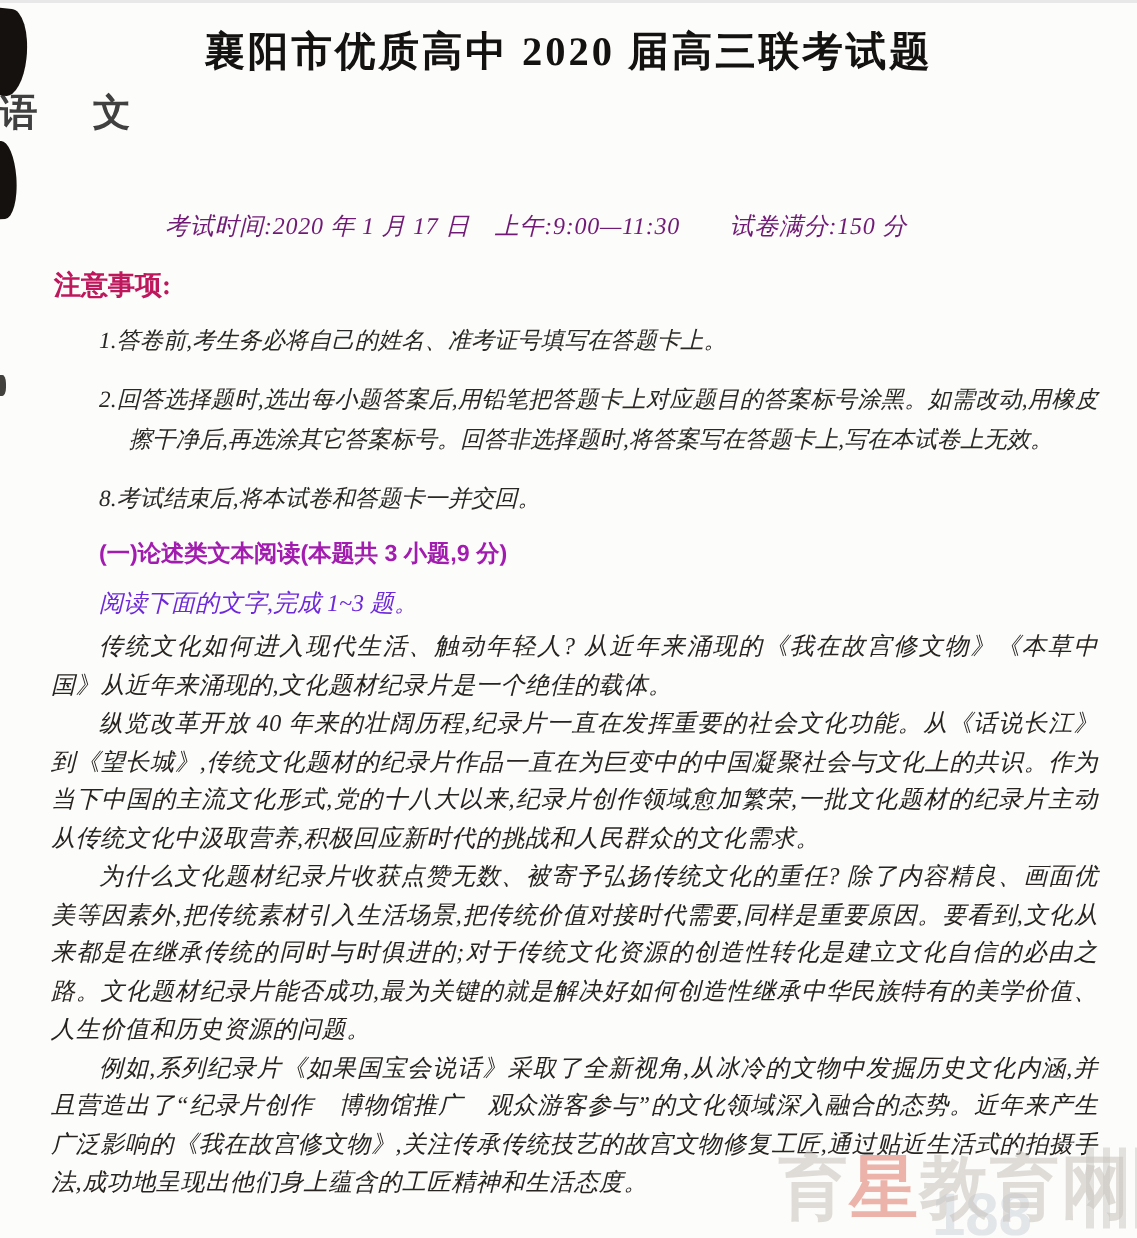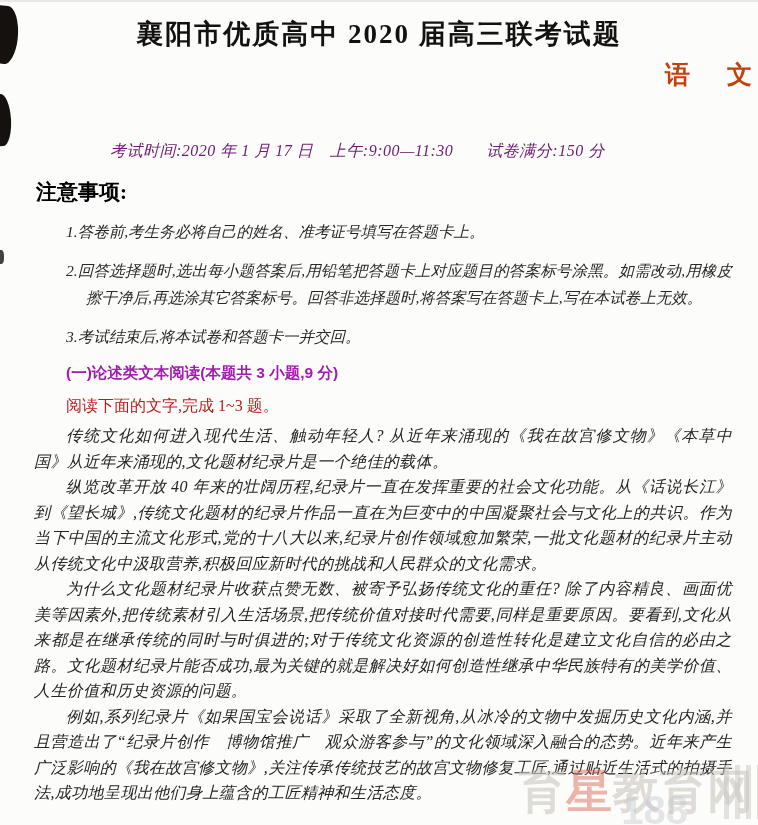--- a/index.html
+++ b/index.html
@@ -15,39 +15,39 @@
   .title {
     margin:14px 30px 0 30px;
     text-align:center;
     font-size:27px;
     font-weight:bold;
     letter-spacing:2px;
     color:#141210;
   }
   .subject {
     margin:6px 0 0 0;
-    text-align:right;
+    text-align:left;
     font-size:25px;
     font-weight:bold;
     letter-spacing:6px;
-    color:#c2410c;
+    color:#404040;
   }
   .exam-info {
     margin:50px 40px 0 110px;
     font-size:16px;
     font-style:italic;
     letter-spacing:0.5px;
     color:#701a75;
   }
   .notice-heading {
     margin:16px 0 0 36px;
     font-family:Liberation Serif, serif;
     font-weight:bold;
-    font-size:21px;
-    color:#000000;
+    font-size:18px;
+    color:#be185d;
   }
   .notice {
     margin:12px 26px 0 66px;
     font-size:15.5px;
     font-style:italic;
     line-height:27px;
     text-align:justify;
     color:#2a2825;
   }
   .notice.hang {
@@ -64,21 +64,22 @@
   .subsection-heading {
     margin:13px 0 0 66px;
     font-family:"Liberation Sans","DejaVu Sans",sans-serif;
     font-weight:bold;
     font-size:15.5px;
     color:#a21caf;
   }
   .instruction {
     margin:12px 0 6px 66px;
     font-size:16px;
-    color:#b91c1c;
+    font-style:italic;
+    color:#6d28d9;
   }
   .body-para {
     margin:0 26px 0 34px;
     font-size:16px;
     font-style:italic;
     line-height:25.5px;
     letter-spacing:0.4px;
     text-align:justify;
     text-indent:2em;
     color:#262320;
@@ -132,21 +133,21 @@
   <div class="artifact a3"></div>
 
   <h1 class="title">襄阳市优质高中 2020 届高三联考试题</h1>
   <h2 class="subject">语　文</h2>
 
   <div class="exam-info">考试时间:2020 年 1 月 17 日　上午:9:00—11:30　　试卷满分:150 分</div>
 
   <div class="notice-heading">注意事项:</div>
   <div class="notice">1.答卷前,考生务必将自己的姓名、准考证号填写在答题卡上。</div>
   <div class="notice hang">2.回答选择题时,选出每小题答案后,用铅笔把答题卡上对应题目的答案标号涂黑。如需改动,用橡皮擦干净后,再选涂其它答案标号。回答非选择题时,将答案写在答题卡上,写在本试卷上无效。</div>
-  <div class="notice">3.考试结束后,将本试卷和答题卡一并交回。</div>
+  <div class="notice">8.考试结束后,将本试卷和答题卡一并交回。</div>
 
   <div class="subsection-heading">(一)论述类文本阅读(本题共 3 小题,9 分)</div>
   <div class="instruction">阅读下面的文字,完成 1~3 题。</div>
 
   <div class="body-para">传统文化如何进入现代生活、触动年轻人? 从近年来涌现的《我在故宫修文物》《本草中国》从近年来涌现的,文化题材纪录片是一个绝佳的载体。</div>
   <div class="body-para">纵览改革开放 40 年来的壮阔历程,纪录片一直在发挥重要的社会文化功能。从《话说长江》到《望长城》,传统文化题材的纪录片作品一直在为巨变中的中国凝聚社会与文化上的共识。作为当下中国的主流文化形式,党的十八大以来,纪录片创作领域愈加繁荣,一批文化题材的纪录片主动从传统文化中汲取营养,积极回应新时代的挑战和人民群众的文化需求。</div>
   <div class="body-para">为什么文化题材纪录片收获点赞无数、被寄予弘扬传统文化的重任? 除了内容精良、画面优美等因素外,把传统素材引入生活场景,把传统价值对接时代需要,同样是重要原因。要看到,文化从来都是在继承传统的同时与时俱进的;对于传统文化资源的创造性转化是建立文化自信的必由之路。文化题材纪录片能否成功,最为关键的就是解决好如何创造性继承中华民族特有的美学价值、人生价值和历史资源的问题。</div>
   <div class="body-para">例如,系列纪录片《如果国宝会说话》采取了全新视角,从冰冷的文物中发掘历史文化内涵,并且营造出了“纪录片创作　博物馆推广　观众游客参与”的文化领域深入融合的态势。近年来产生广泛影响的《我在故宫修文物》,关注传承传统技艺的故宫文物修复工匠,通过贴近生活式的拍摄手法,成功地呈现出他们身上蕴含的工匠精神和生活态度。</div>
 
   <div class="wm-bars"></div>

